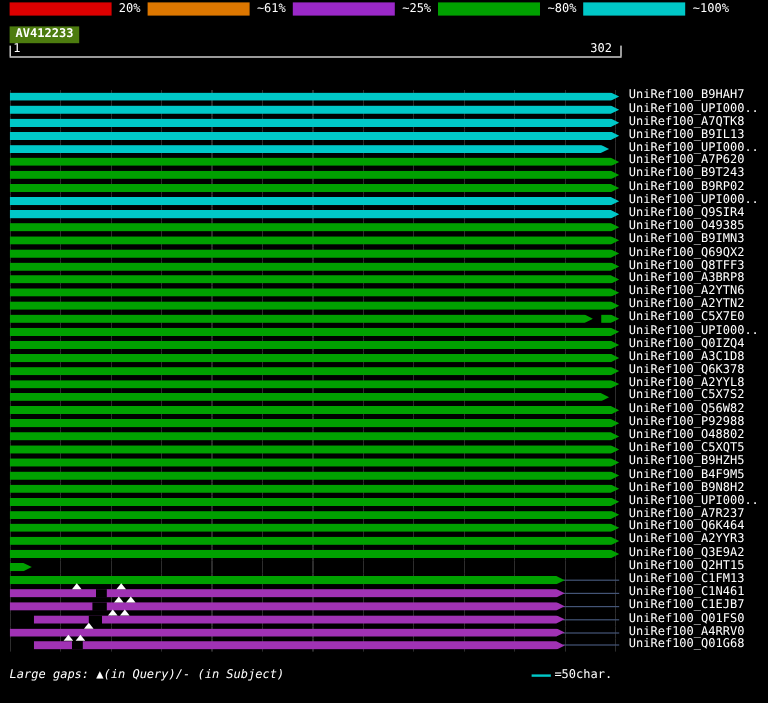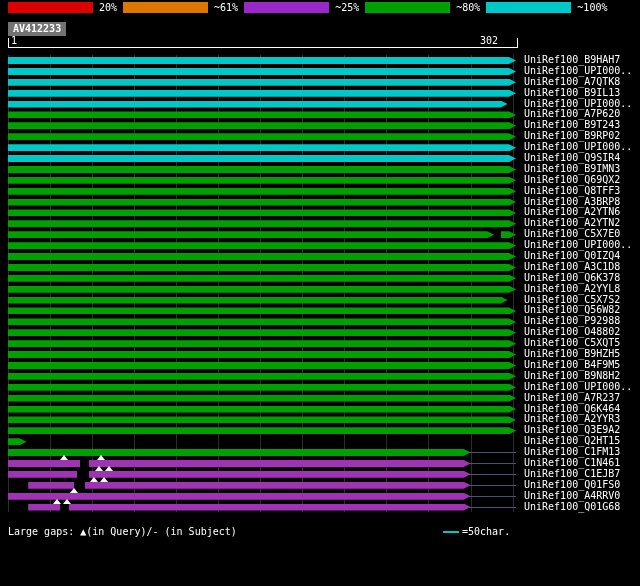--- a/index.html
+++ b/index.html
@@ -12,37 +12,37 @@
 
   .query-line { height:24px; }
   .query-box { display:inline-block; margin:9px 0 0 8px; padding:1px 5px 2px 5px;
                font-size:10px; font-weight:bold; color:#fff; }
 
   .ruler { position:relative; width:510px; margin-left:8px; height:11px;
            border-bottom:1px solid #fff; font-size:10px; }
   .tick { position:absolute; bottom:0; width:1px; height:9px; background:#fff; }
   .tick-left { left:0; } .tick-right { right:0; }
   .pos-start { position:absolute; left:3px; top:-2px; }
-  .pos-end   { position:absolute; right:20px; top:-2px;margin-left:42px; }
-
-  .hits { margin-left:8px; padding-top:7px; }
+  .pos-end   { position:absolute; right:8px; top:-2px;margin-left:42px; }
+
+  .hits { margin-left:8px; padding-top:7px;margin-top:20px; }
   .hit-row { display:flex; height:10.9px; }
   .bar-track { position:relative; width:510px; height:10.9px; flex:none;
     background-image:repeating-linear-gradient(to right,#2d2d2d 0,#2d2d2d 1px,transparent 1px,transparent 42.05px); }
   .bar { position:absolute; top:2px; height:7px;
     clip-path:polygon(0 0, calc(100% - 7px) 0, 100% 50%, calc(100% - 7px) 100%, 0 100%); }
   .gap-dash { position:absolute; top:2px; height:7px; background:#000; }
   .tri { position:absolute; top:-3px; width:0; height:0;
          border-left:4px solid transparent; border-right:4px solid transparent;
          border-bottom:5px solid #fff; }
   .tail { position:absolute; top:5px; height:1px; background:#445577; }
   .hit-label { font-size:10px; line-height:10.9px; padding-left:6px; white-space:nowrap; color:#fff; }
 
   .footer { position:relative; margin:14px 8px 0 8px; font-size:10px; height:13px; }
-  .gaps-legend { position:absolute; left:0; top:0; white-space:nowrap; }
+  .gaps-legend { position:absolute; left:0; top:0; white-space:nowrap;font-style:italic; }
   .scale-legend { position:absolute; left:435px; top:0; display:flex; align-items:center; }
   .scale-line { display:inline-block; width:16px; height:2px; margin-right:3px; }
 </style>
 </head>
 <body>
 
 <div>
 
   <div class="scalebar" id="scalebar">
       <div class="scale-block" style="background: rgb(221, 0, 0);"></div>
@@ -51,21 +51,21 @@
       <span class="scale-label">~61%</span>
       <div class="scale-block" style="background: rgb(154, 40, 200);"></div>
       <span class="scale-label">~25%</span>
       <div class="scale-block" style="background: rgb(0, 160, 0);"></div>
       <span class="scale-label">~80%</span>
       <div class="scale-block" style="background: rgb(0, 200, 200);"></div>
       <span class="scale-label">~100%</span>
     </div>
 
   <div class="query-line">
-    <span class="query-box" id="querybox" style="background: #737373;">AV412233</span>
+    <span class="query-box" id="querybox" style="background: #4d7c0f;">AV412233</span>
   </div>
 
   <div class="ruler">
     <span class="tick tick-left"></span>
     <span class="pos-start">1</span>
     <span class="pos-end">302</span>
     <span class="tick tick-right"></span>
   </div>
 
   <div class="hits" id="hits">
@@ -121,20 +121,26 @@
         <div class="bar-track">
           <div class="bar" style="left: 0px; width: 508px; background: rgb(0, 200, 200);"></div>
         </div>
         <div class="hit-label">UniRef100_UPI000..</div>
       </div>
       <div class="hit-row">
         <div class="bar-track">
           <div class="bar" style="left: 0px; width: 508px; background: rgb(0, 200, 200);"></div>
         </div>
         <div class="hit-label">UniRef100_Q9SIR4</div>
+      </div>
+      <div class="hit-row">
+        <div class="bar-track">
+          <div class="bar" style="left: 0px; width: 508px; background: rgb(0, 160, 0);"></div>
+        </div>
+        <div class="hit-label">UniRef100_O49385</div>
       </div>
       <div class="hit-row">
         <div class="bar-track">
           <div class="bar" style="left: 0px; width: 508px; background: rgb(0, 160, 0);"></div>
         </div>
         <div class="hit-label">UniRef100_B9IMN3</div>
       </div>
       <div class="hit-row">
         <div class="bar-track">
           <div class="bar" style="left: 0px; width: 508px; background: rgb(0, 160, 0);"></div>

